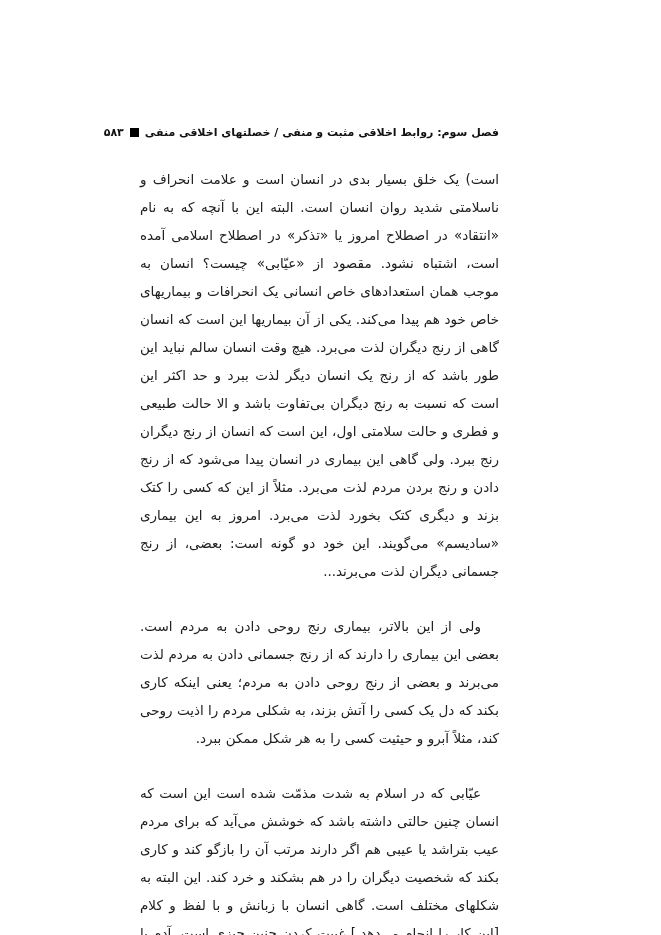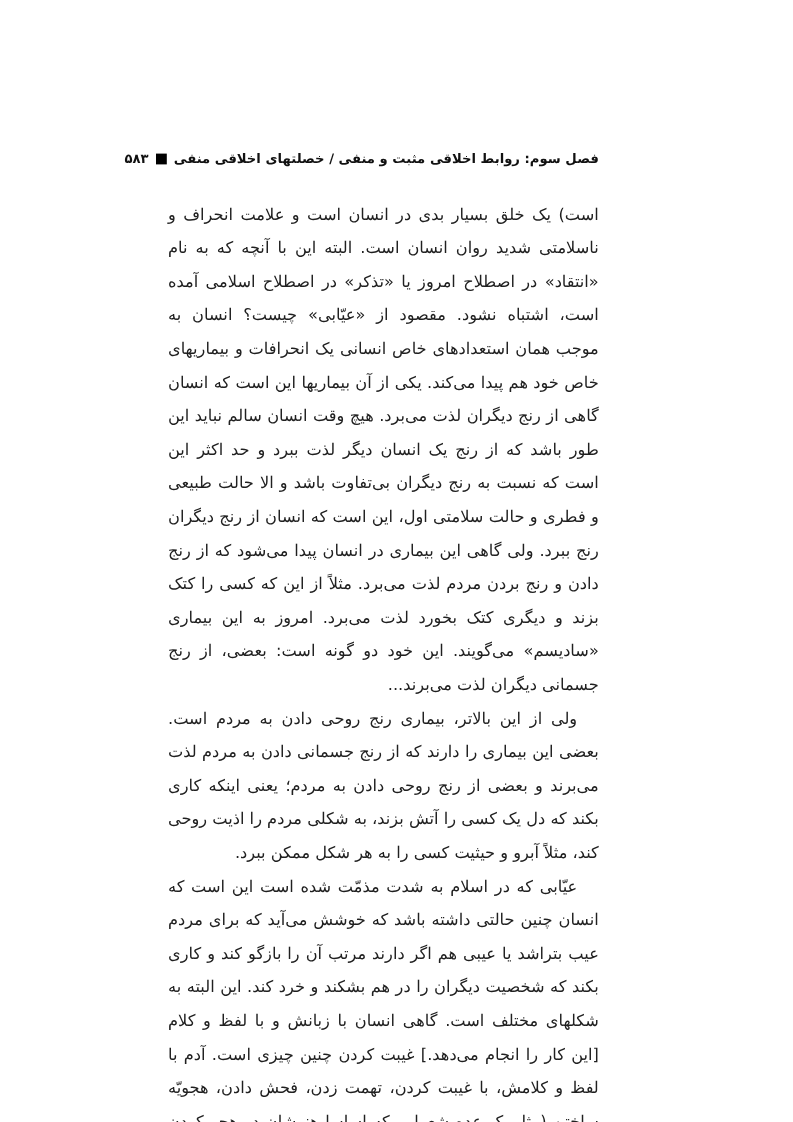--- a/index.html
+++ b/index.html
@@ -49,20 +49,21 @@
     color: #202020;
   }
   .page-body p {
     margin: 0;
     padding: 0;
     text-align: justify;
     text-justify: inter-word;
   }
   .page-body p.indent {
     text-indent: 18px;
+    margin-top: 27px;
   }
 </style>
 </head>
 <body>
 
 <div class="page">
 
   <div class="page-header">
     <span>فصل سوم: روابط اخلاقی مثبت و منفی / خصلتهای اخلاقی منفی</span><span class="header-square"></span><span>۵۸۳</span>
   </div>

